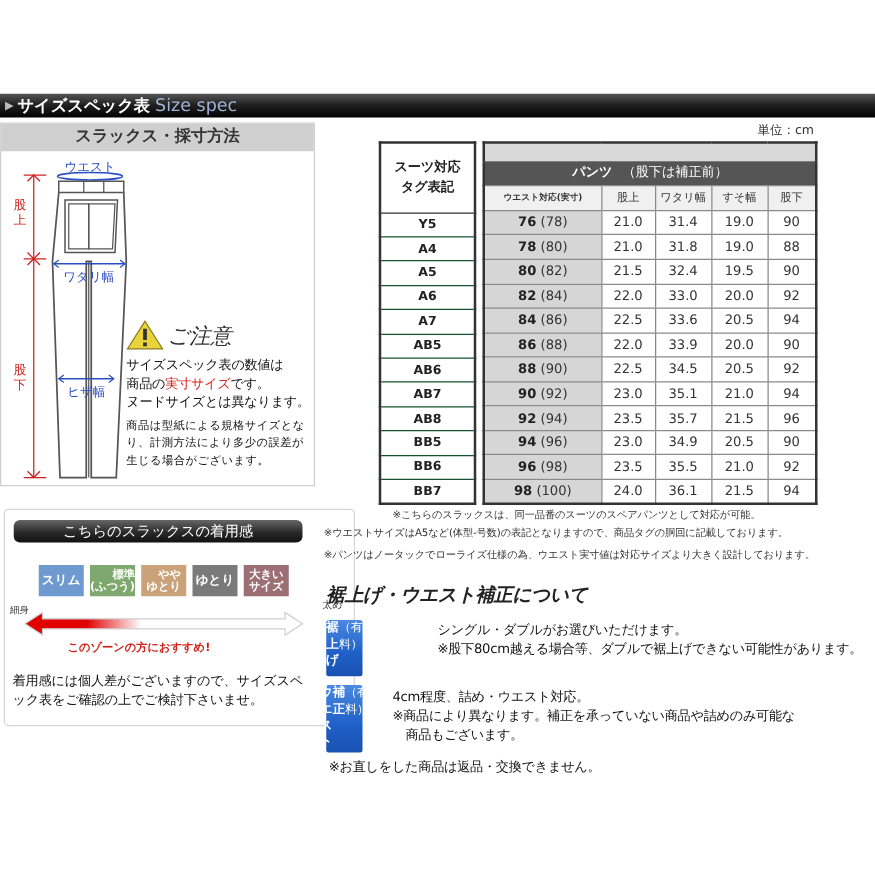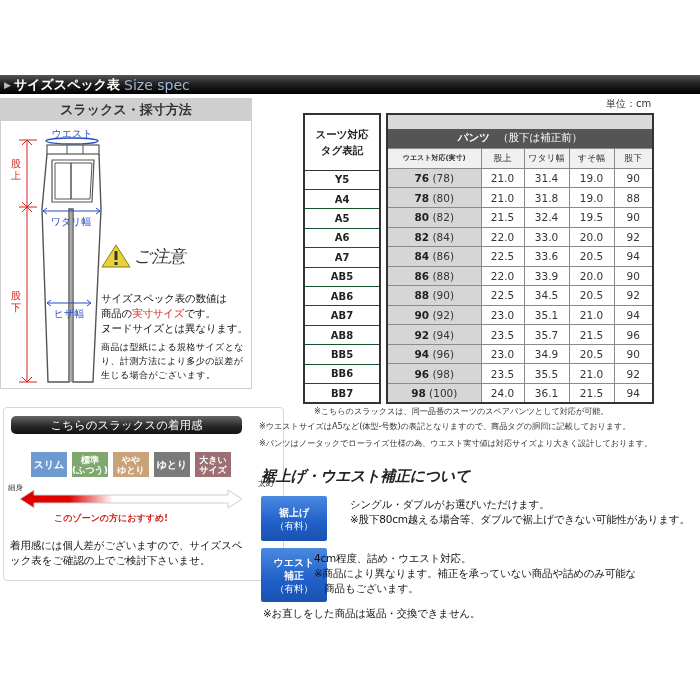--- a/index.html
+++ b/index.html
@@ -14,37 +14,37 @@
   .hdr .tri { color: #bbb; font-size: 9px; margin-right: 3px; }
   .hdr .jp { color: #fff; font-family: "DejaVu Serif", serif; font-weight: bold; font-size: 13px; }
   .hdr .en { color: #9fb4d6; font-size: 14px; margin-left: 4px; }
 
   
   .measure { position: absolute; left: 0; top: 98px; width: 252px; height: 291px;
     border: 1px solid #cfcfcf; background: #fff; }
   .measure .title { height: 22px; background: #cfcfcf; text-align: center;
     font-family: "DejaVu Serif", serif; font-weight: bold; font-size: 13px; line-height: 22px; color: #333; }
   .pants { position: absolute; left: 4px; top: 28px; }
-  .note { position: absolute; left: 100px; top: 144px; width: 150px; }
+  .note { position: absolute; left: 100px; top: 156px; width: 150px; }
   .note .head { display: flex; align-items: center; height: 26px; }
   .note .head .warn { width: 30px; height: 24px; }
   .note .head .lbl { font-family: "DejaVu Serif", serif; font-style: italic; font-size: 17px; color: #333; margin-left: 3px; }
-  .note .p1 { font-size: 10.5px; line-height: 15px; margin-top: 22px; color: #111; letter-spacing: -0.2px; }
+  .note .p1 { font-size: 10.5px; line-height: 15px; margin-top: 4px; color: #111; letter-spacing: -0.2px; }
   .note .p1 .red { color: #d0221c; }
   .note .p2 { font-size: 9px; line-height: 14px; margin-top: 4px; color: #111; letter-spacing: 0.4px; }
 
   
   .fit { position: absolute; left: 3px; top: 407px; width: 281px; height: 174px;
     border: 1px solid #d6d6d6; border-radius: 4px; background: #fff; }
   .fit .title { position: absolute; left: 7px; top: 8px; width: 231px; height: 18px;
     border-radius: 5px; background: linear-gradient(to bottom, #666 0%, #2a2a2a 55%, #111 100%);
     color: #fff; text-align: center; font-family: "DejaVu Serif", serif; font-size: 11.5px; line-height: 18px; }
   .fit .chips { position: absolute; left: 27px; top: 44px; display: flex; gap: 5px; }
   .chip { width: 36px; height: 25px; color: #fff; font-weight: bold; font-size: 9px;
-    display: flex; align-items: center; justify-content: center; text-align: center; line-height: 10px; }
+    display: flex; align-items: center; justify-content: center; text-align: right; line-height: 10px; }
   .fit .lab-l { position: absolute; left: 4px; top: 75px; font-size: 7.5px; color: #333; }
   .fit .lab-r { position: absolute; right: 9px; top: 70px; font-size: 8px; color: #333; margin-left: 48px; }
   .fit .arrow { position: absolute; left: 14px; top: 80px; }
   .fit .rec { position: absolute; left: 50px; top: 104px; font-size: 9px; color: #d0221c; font-weight: bold; }
   .fit .desc { position: absolute; left: 6px; top: 130px; width: 240px; font-size: 10.5px; line-height: 15px; color: #111; letter-spacing: -0.1px; }
 
   
   .unit { position: absolute; left: 606px; top: 97px; font-size: 10px; color: #333; }
 
   
@@ -65,24 +65,24 @@
   .maintbl .cols td.first { font-size: 7px; font-weight: bold; }
   .maintbl td.waist { background: #d6d6d6; }
   .maintbl td.waist b { font-weight: bold; color: #222; }
 
   
   .fn { position: absolute; font-size: 8.2px; color: #333; white-space: nowrap; letter-spacing: -0.1px; }
 
   
   .alt-title { position: absolute; left: 261px; top: 467px; font-family: "DejaVu Serif", serif;
     font-weight: bold; font-style: italic; font-size: 15px; color: #222; letter-spacing: -0.3px; }
-  .badge { position: absolute; left: 261px; width: 66px; border-radius: 2px;
+  .badge { position: absolute; left: 261px; width: 29px; border-radius: 2px;
     background: linear-gradient(to bottom, #4a8ae0 0%, #1f5fc8 60%, #1a52b0 100%);
     color: #fff; font-family: "DejaVu Serif", serif; font-weight: bold; text-align: center;
-    font-size: 10px; line-height: 13px; display: flex; flex-direction: column; justify-content: center; }
+    font-size: 10px; line-height: 13px; display: flex; flex-direction: row; justify-content: center; }
   .badge .sm { font-weight: normal; font-size: 9.5px; }
   .alt-text { position: absolute; left: 314px; font-size: 10.5px; line-height: 15px; color: #111; white-space: nowrap; letter-spacing: -0.2px; }
   .alt-last { position: absolute; left: 263px; top: 607px; font-size: 10.5px; color: #111; letter-spacing: -0.2px; }
 </style>
 </head>
 <body>
 
 <div class="hdr">
   <span class="tri">▶</span>
   <span class="jp">サイズスペック表</span>

